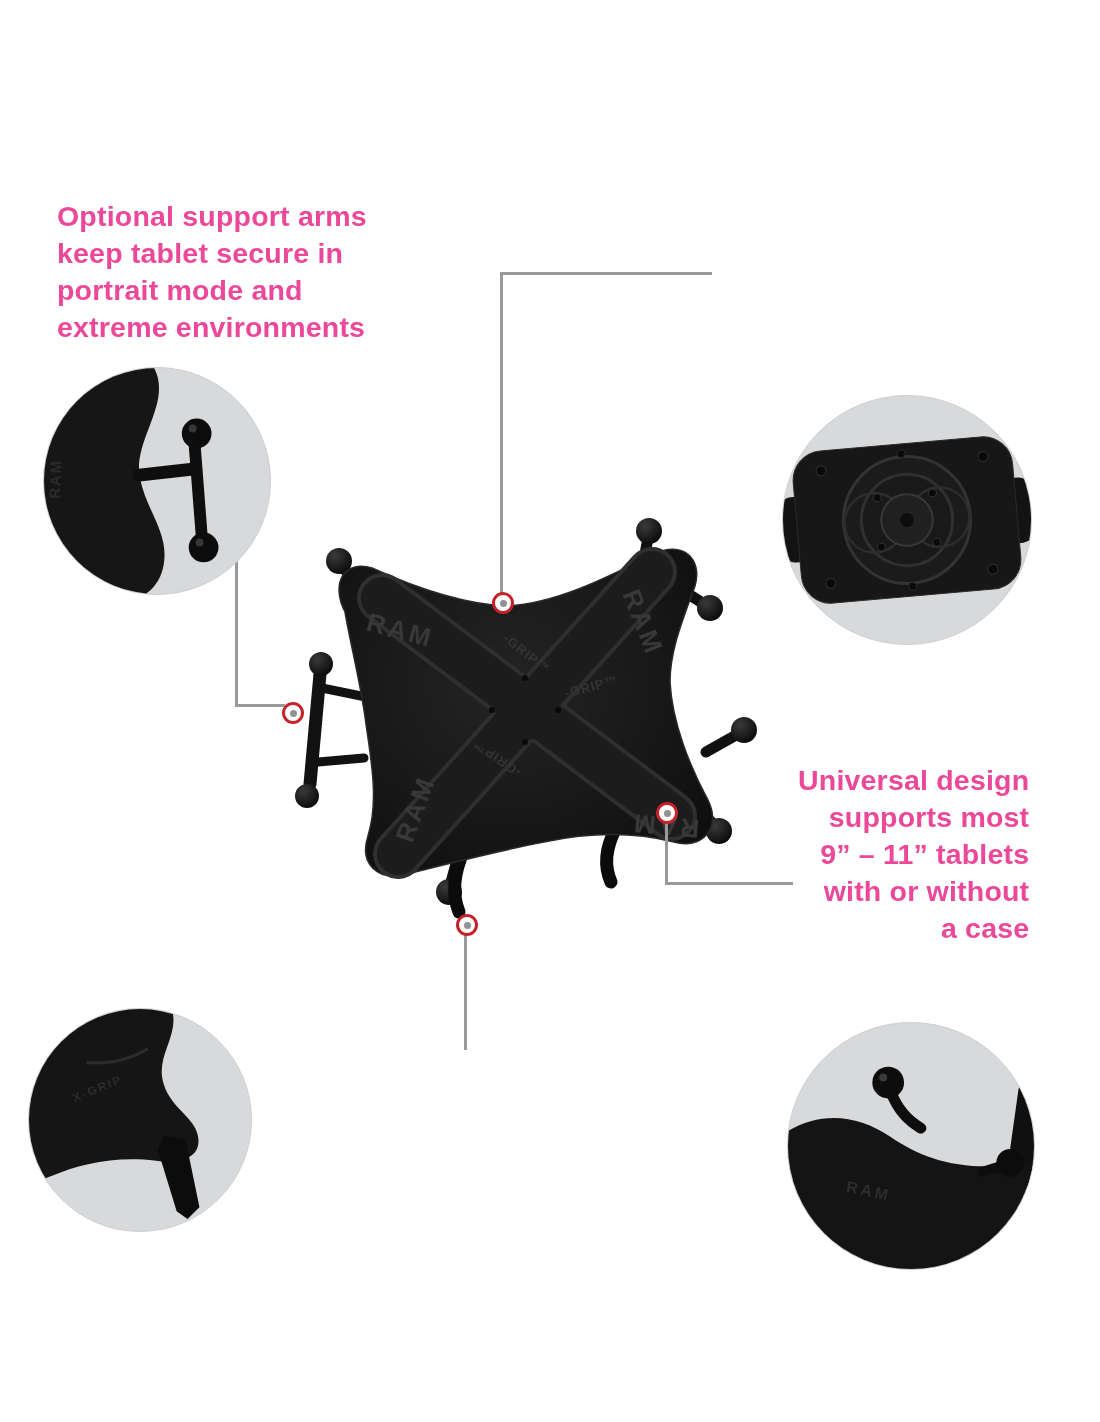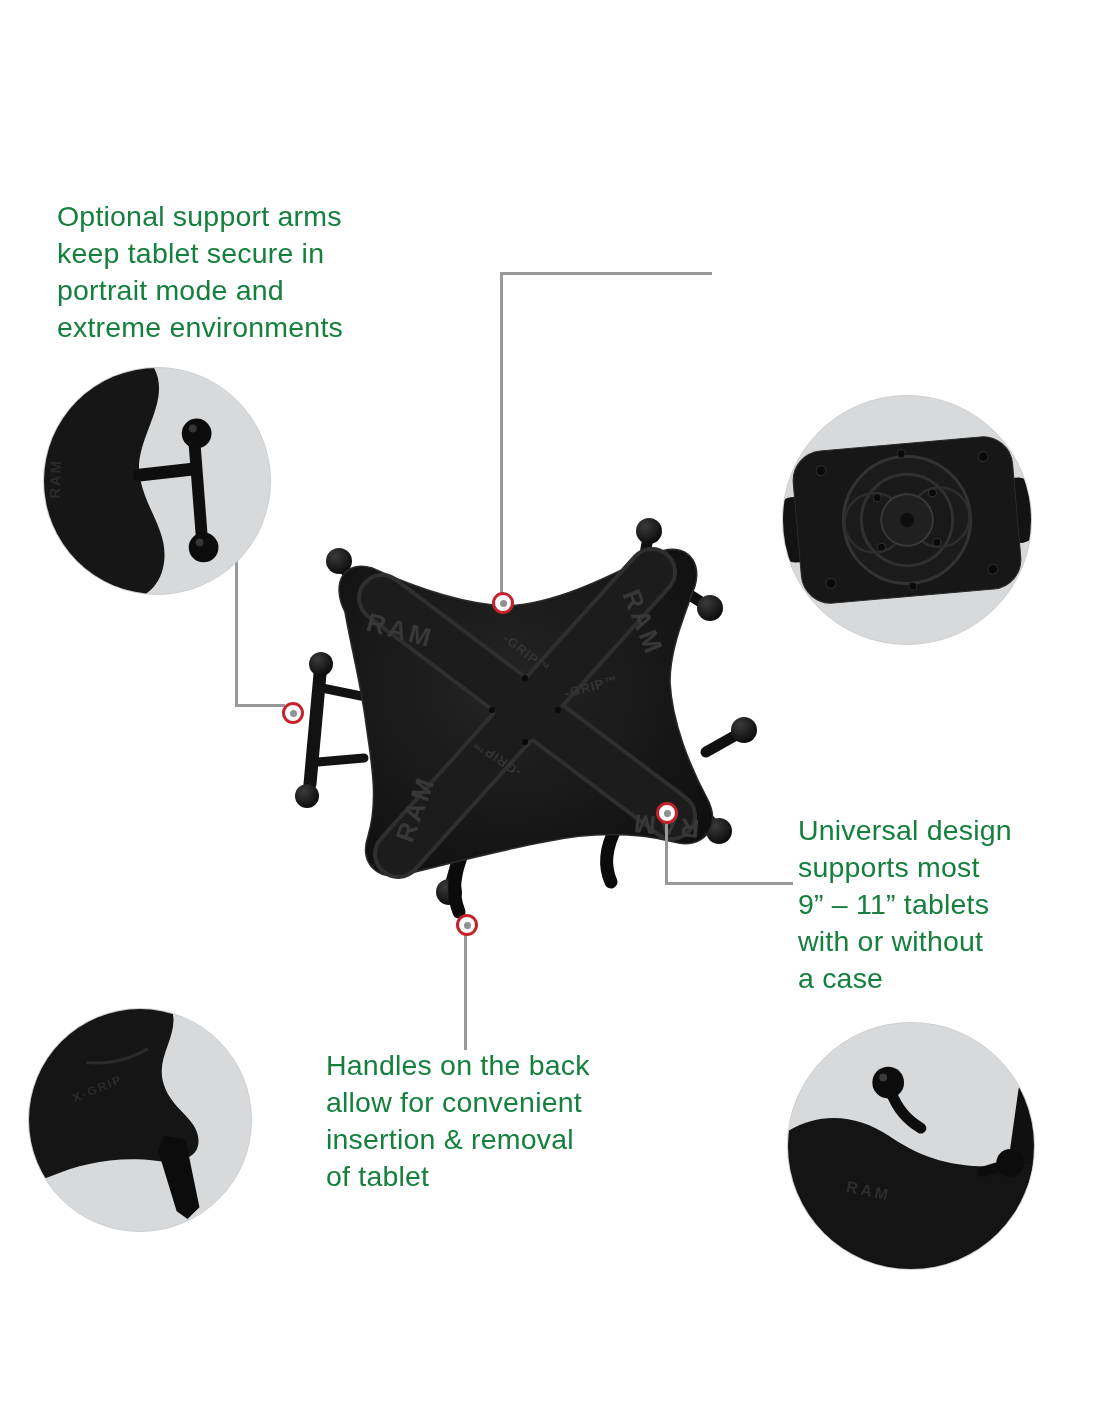--- a/index.html
+++ b/index.html
@@ -3,22 +3,22 @@
 <meta charset="utf-8">
 <style>
   * { margin:0; padding:0; box-sizing:border-box; }
   html, body { background:#ffffff; }
   .canvas {
     position:relative; width:1100px; height:1422px; margin:0 auto;
     background:#ffffff; overflow:hidden;
     font-family:"Liberation Sans", sans-serif;
   }
   .note {
-    position:absolute; font-size:28.5px; line-height:37px; color:#15803d;
-    white-space:pre-line; letter-spacing:0.2px;
+    position:absolute; font-size:28.5px; line-height:37px; color:#ec4899;
+    white-space:pre-line; letter-spacing:0.2px;font-weight:bold;
   }
   .leader { position:absolute; background:#97999b; z-index:1; }
   .leader.over { z-index:3; }
   .inset {
     position:absolute; border-radius:50%; overflow:hidden;
     background:#d8d9da; z-index:2; border:1px solid #cdced0;
   }
   .inset svg { display:block; width:100%; height:100%; }
   .product { position:absolute; z-index:2; }
   .dot {
@@ -33,30 +33,26 @@
 <body>
 
 <div class="canvas">
 
   <div class="note" style="left:57px; top:198px;">Optional support arms
 keep tablet secure in
 portrait mode and
 extreme environments</div>
 
 
-  <div class="note" style="left:798px; top:812px;">Universal design
+  <div class="note" style="left:798px; top:762px;text-align:right;">Universal design
 supports most
 9” – 11” tablets
 with or without
 a case</div>
 
-  <div class="note" style="left:326px; top:1047px;">Handles on the back
-allow for convenient
-insertion &amp; removal
-of tablet</div>
 
   <div class="leader over" style="left:500px; top:272px; width:212px; height:3px;"></div>
   <div class="leader over" style="left:500px; top:272px; width:3px; height:322px;"></div>
 
   <div class="leader" style="left:235px; top:560px; width:3px; height:146px;"></div>
   <div class="leader" style="left:235px; top:704px; width:50px; height:3px;"></div>
 
   <div class="leader over" style="left:665px; top:820px; width:3px; height:65px;"></div>
   <div class="leader over" style="left:665px; top:882px; width:128px; height:3px;"></div>
 

